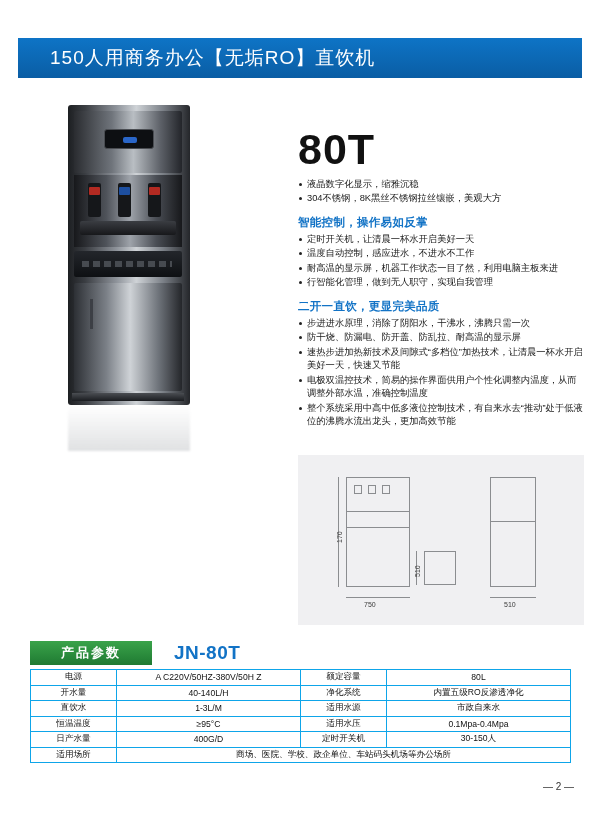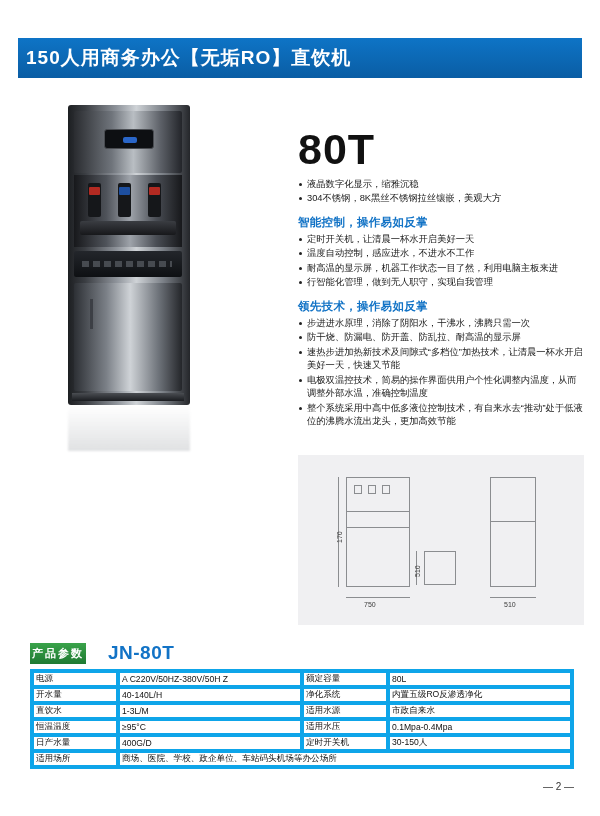--- a/index.html
+++ b/index.html
@@ -17,23 +17,23 @@
     left: 18px; top: 38px;
     width: 564px; height: 40px;
     background: #0b66b2;
     background: linear-gradient(180deg,#0e74c6 0%, #0a5da4 100%);
     display: flex;
     align-items: center;
   }
   .header-title {
     color: #ffffff;
     font-size: 19px;
-    font-weight: bold;
+    font-weight: normal;
     letter-spacing: 1px;
-    padding-left: 8px;
+    padding-left: 32px;
     white-space: nowrap;
   }
 
   
   .product-photo {
     position: absolute;
     left: 50px; top: 105px;
     width: 190px; height: 330px;
   }
   .disp-body {
@@ -194,43 +194,44 @@
   }
   .spec-top {
     display: flex;
     align-items: center;
     height: 26px;
   }
   .spec-tag {
     background: #2b8a3e;
     background: linear-gradient(180deg,#3aa34a,#1f7a32);
     color: #fff;
-    font-size: 11px;
+    font-size: 13px;
     font-weight: bold;
-    padding: 3px 2px;
+    padding: 3px 31px;
     letter-spacing: 2px;
     text-align: center;
   }
   .spec-model {
     color: #1273c6;
     font-size: 19px;
     font-weight: bold;
     margin-left: 22px;
     letter-spacing: .5px;
   }
   table.spec {
     width: 100%;
     border-collapse: collapse;
     margin-top: 3px;
     table-layout: fixed;
   }
   table.spec td {
-    border: 4px solid #0ea5e9;
+    border: 1px solid #0ea5e9;
     font-size: 8.6px;
     color: #111;
+    text-align: center;
     height: 15.5px;
     padding: 0 2px;
     white-space: nowrap;
     overflow: hidden;
   }
   td.k { width: 86px; }
   td.v { width: 184px; }
 
   
   .page-num {
@@ -283,21 +284,21 @@
     <div class="feat-head">智能控制，操作易如反掌</div>
     <ul class="feat-list">
       <li>定时开关机，让清晨一杯水开启美好一天</li>
       <li>温度自动控制，感应进水，不进水不工作</li>
       <li>耐高温的显示屏，机器工作状态一目了然，利用电脑主板来进</li>
       <li>行智能化管理，做到无人职守，实现自我管理</li>
     </ul>
   </div>
 
   <div class="feat-group">
-    <div class="feat-head">领先技术，操作易如反掌</div>
+    <div class="feat-head">二开一直饮，更显完美品质</div>
     <ul class="feat-list">
       <li>步进进水原理，消除了阴阳水，干沸水，沸腾只需一次</li>
       <li>防干烧、防漏电、防开盖、防乱拉、耐高温的显示屏</li>
       <li>速热步进加热新技术及间隙式“多档位”加热技术，让清晨一杯水开启美好一天，快速又节能</li>
       <li>电极双温控技术，简易的操作界面供用户个性化调整内温度，从而调整外部水温，准确控制温度</li>
       <li>整个系统采用中高中低多液位控制技术，有自来水去“推动”处于低液位的沸腾水流出龙头，更加高效节能</li>
     </ul>
   </div>
 </div>
 

